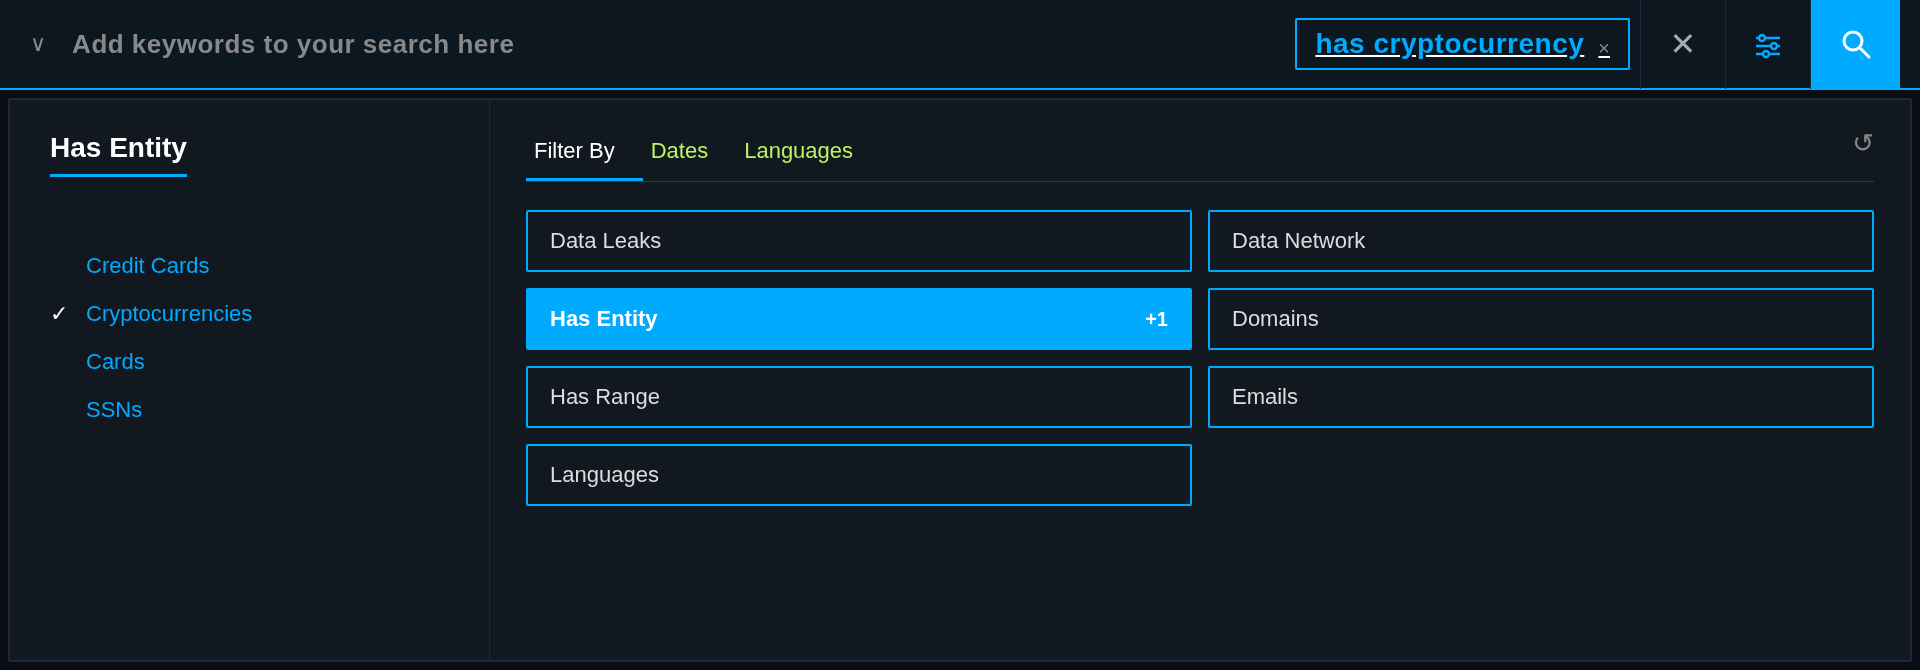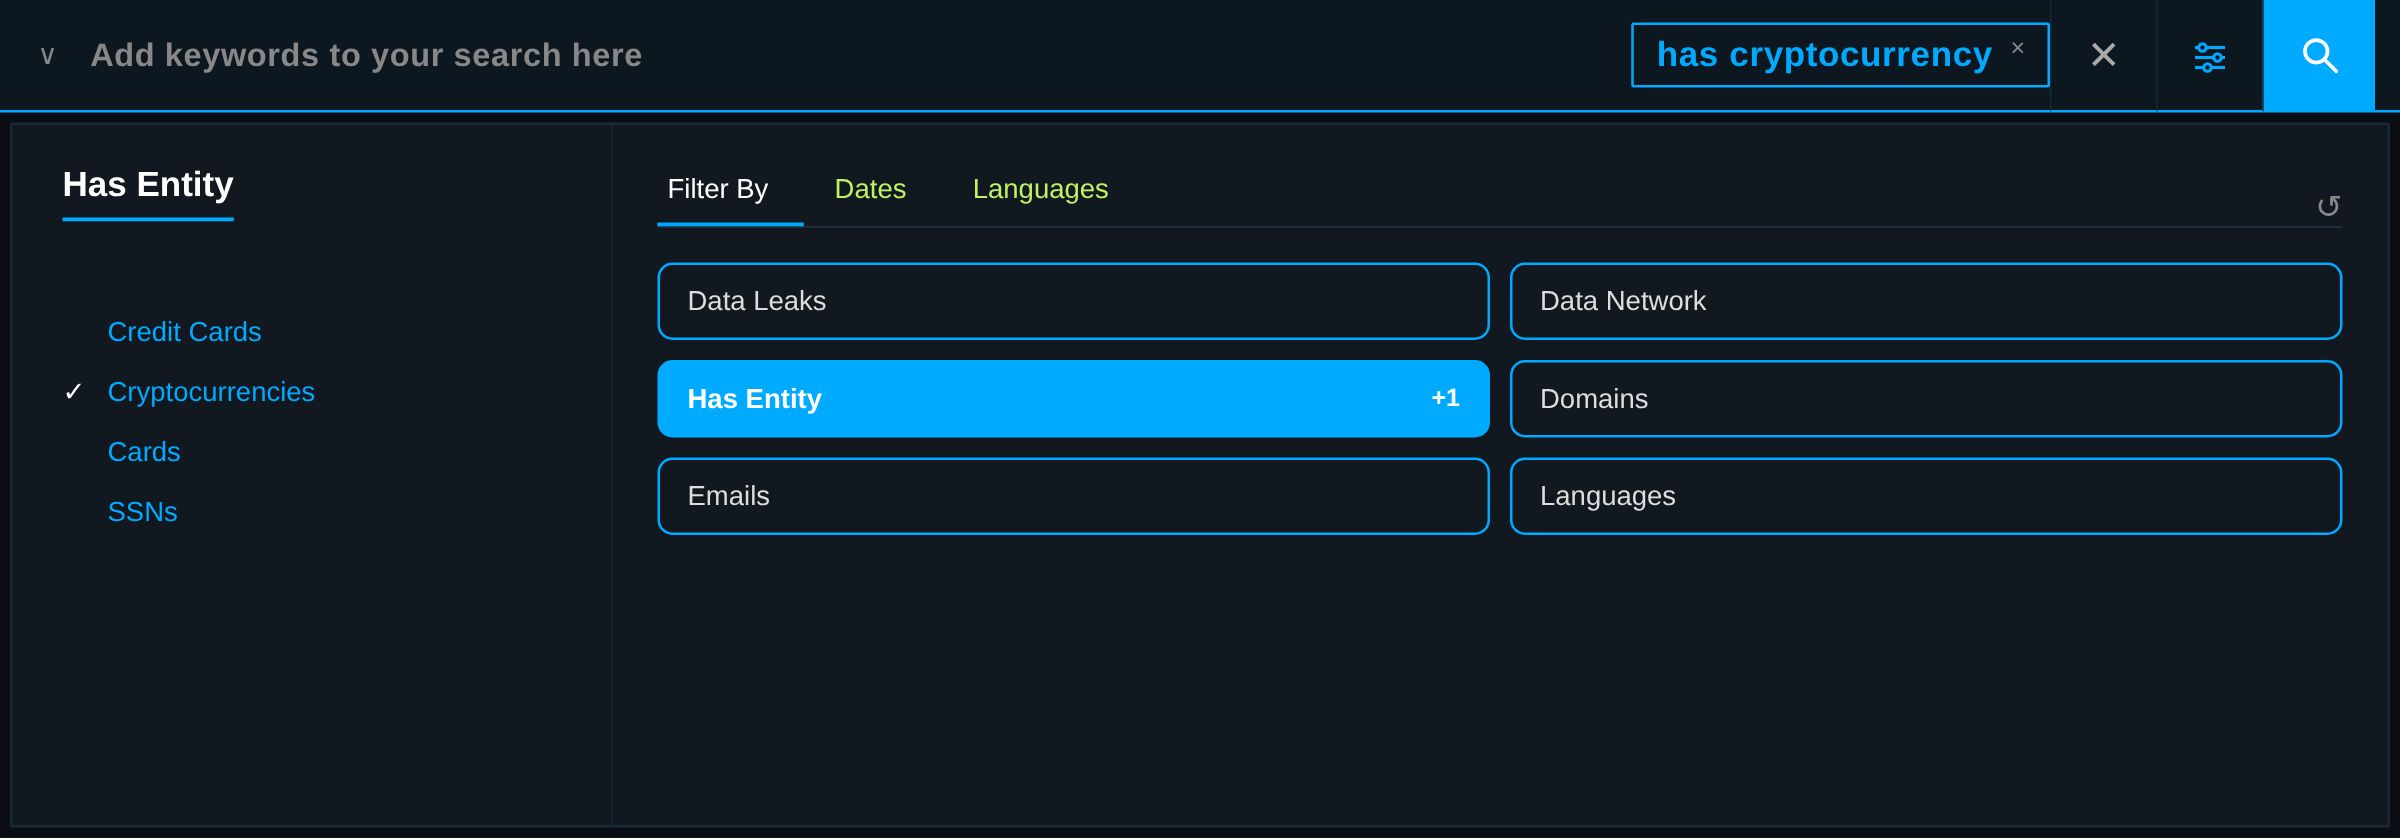--- a/index.html
+++ b/index.html
@@ -45,28 +45,29 @@
 
     .search-placeholder {
       color: #888;
       font-size: 26px;
       font-weight: 700;
       letter-spacing: 0.5px;
     }
 
     .search-tag {
       display: flex;
-      align-items: flex-start;
+      align-items: flex-end;
       background: transparent;
       border: 2.5px solid #00aaff;
       border-radius: 2px;
       padding: 8px 18px;
       gap: 14px;
       margin-left: auto;
-      margin-right: 0;
+      margin-right: 10px;
+      text-decoration: underline;
     }
 
     .search-tag-text {
       color: #00aaff;
       font-size: 28px;
       font-weight: 700;
       letter-spacing: 0.5px;
     }
 
     .search-tag-close {
@@ -177,24 +178,24 @@
     .right-panel {
       flex: 1;
       display: flex;
       flex-direction: column;
       padding: 28px 36px;
     }
 
     
     .tabs {
       display: flex;
-      align-items: flex-end;
+      align-items: flex-start;
       border-bottom: 1px solid #2a3a4a;
       margin-bottom: 28px;
-      gap: 17px;
+      gap: 0;
       position: relative;
     }
 
     .tab {
       padding: 10px 28px 14px 8px;
       font-size: 22px;
       cursor: pointer;
       color: #bef264;
       border-bottom: 3px solid transparent;
       position: relative;
@@ -216,21 +217,21 @@
 
     
     .filter-grid {
       display: grid;
       grid-template-columns: 1fr 1fr;
       gap: 16px;
     }
 
     .filter-item {
       border: 2px solid #00aaff;
-      border-radius: 12px;
+      border-radius: 2px;
       padding: 16px 22px;
       font-size: 22px;
       color: #ddd;
       cursor: pointer;
       background: transparent;
       text-align: left;
       display: flex;
       align-items: center;
       justify-content: space-between;
     }
@@ -329,20 +330,23 @@
 
       <button class="filter-item active">
         <span>Has Entity</span>
         <span class="badge">+1</span>
       </button>
 
       <button class="filter-item">
         <span>Domains</span>
       </button>
 
+      <button class="filter-item">
+        <span>Has Range</span>
+      </button>
 
       <button class="filter-item">
         <span>Emails</span>
       </button>
 
       <button class="filter-item">
         <span>Languages</span>
       </button>
 
     </div>

